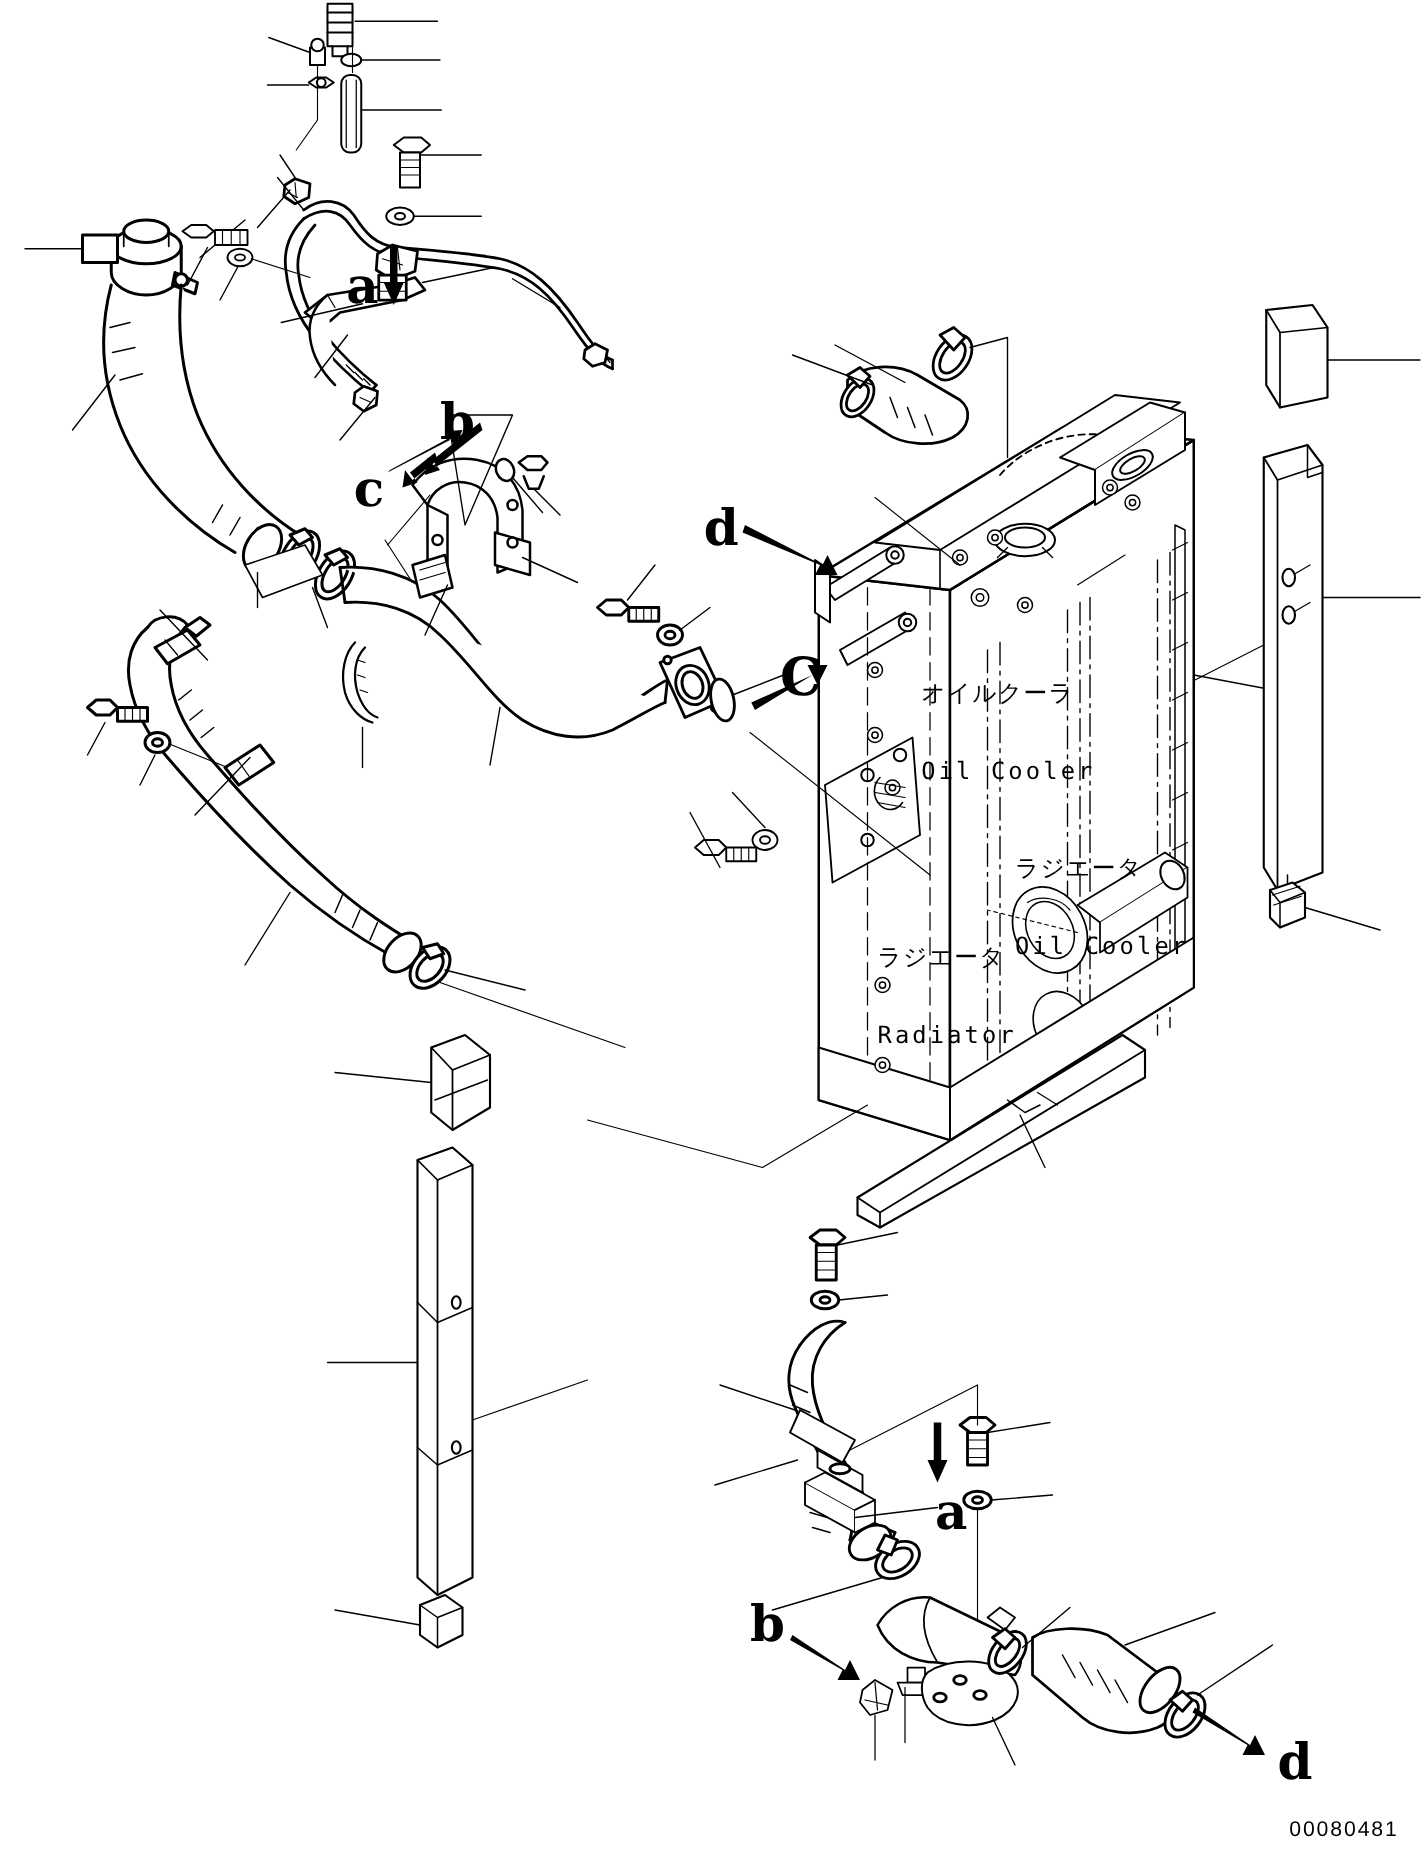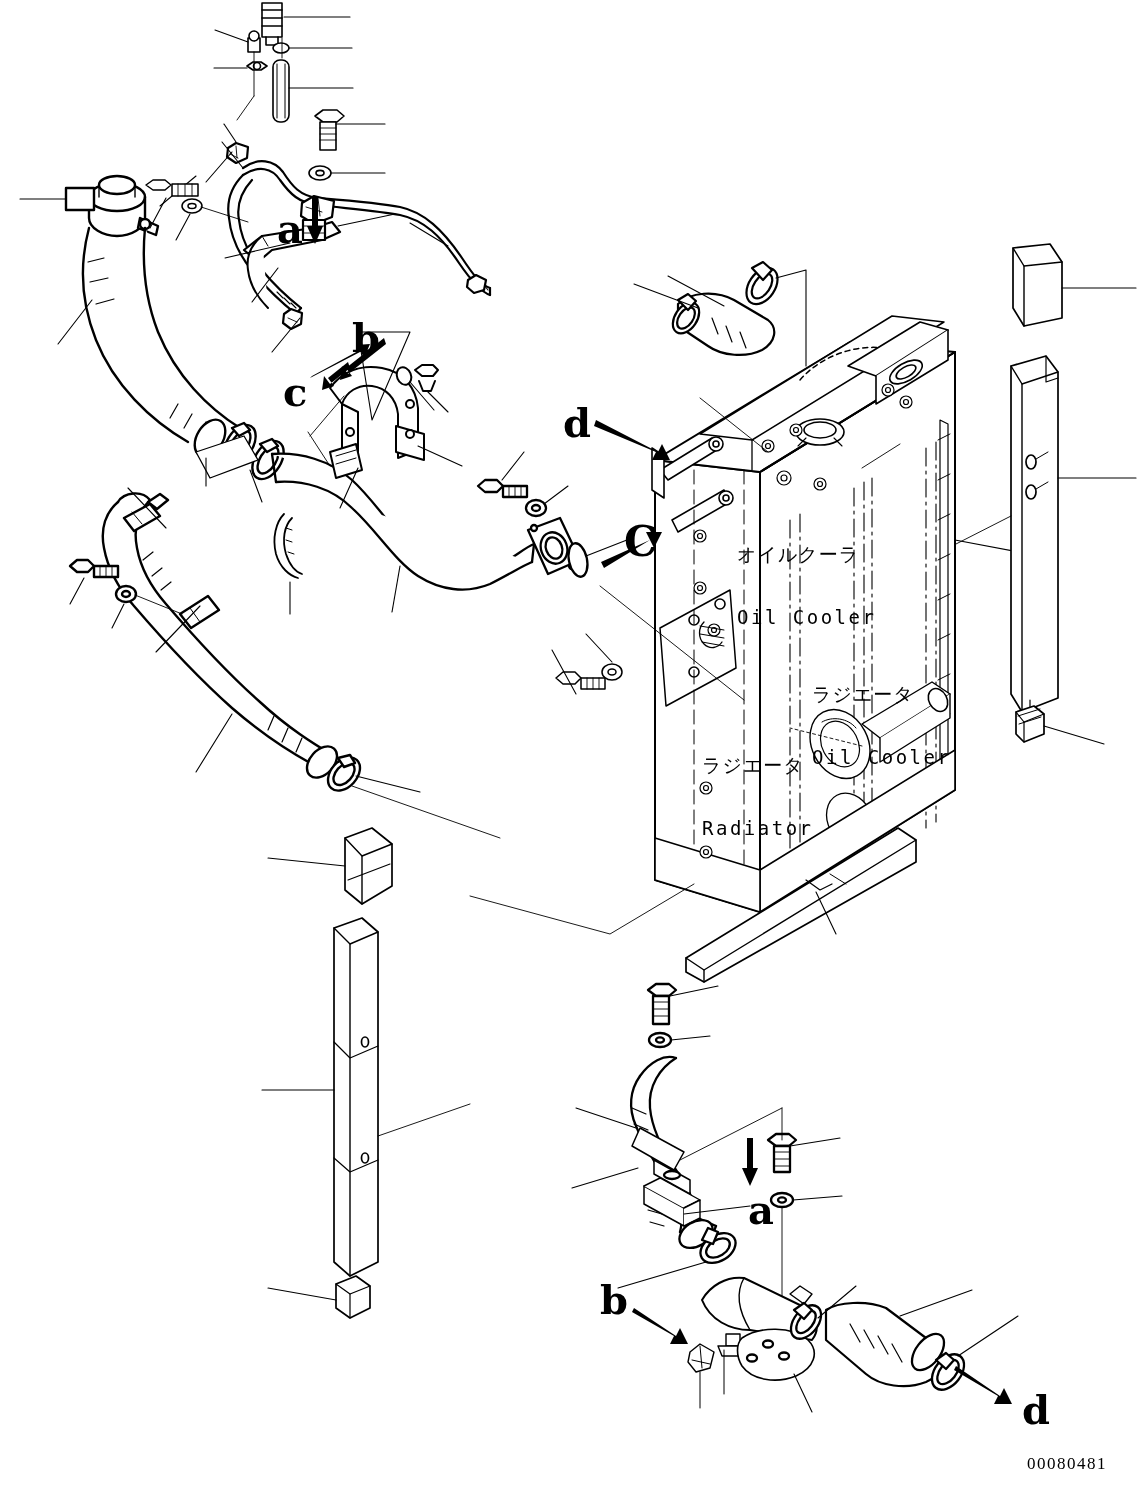--- a/index.html
+++ b/index.html
@@ -6,21 +6,21 @@
   html,body{margin:0;padding:0;background:#ffffff;}
   body{font-family:"DejaVu Sans", sans-serif;}
   #sheet{position:relative;width:1141px;height:1492px;background:#fff;overflow:hidden;}
   #sheet svg{position:absolute;left:0;top:0;}
   .lbl{position:absolute;font-family:"DejaVu Sans Mono", monospace;color:#000;white-space:pre;}
   .callout{position:absolute;font-family:"DejaVu Serif", serif;font-weight:bold;color:#000;line-height:1;}
   .cc-lower{font-size:40px;}
   .cc-upper{font-size:42px;}
   .jp{font-size:19px;letter-spacing:1px;font-family:"DejaVu Sans", sans-serif;font-weight:normal;}
   .en{font-size:19px;letter-spacing:2.5px;font-weight:normal;}
-  #drawing-number{position:absolute;right:34px;bottom:18px;font-family:Liberation Serif, serif;
+  #drawing-number{position:absolute;right:22px;bottom:18px;font-family:Liberation Sans, sans-serif;
                   font-size:17px;letter-spacing:1.5px;color:#000;}
 </style>
 </head>
 <body>
 
 <div id="sheet">
 
   <svg width="1141" height="1492" viewBox="0 0 1141 1492" fill="none" stroke="#000" stroke-linecap="round" stroke-linejoin="round">
 
     <g stroke-width="1.6">

